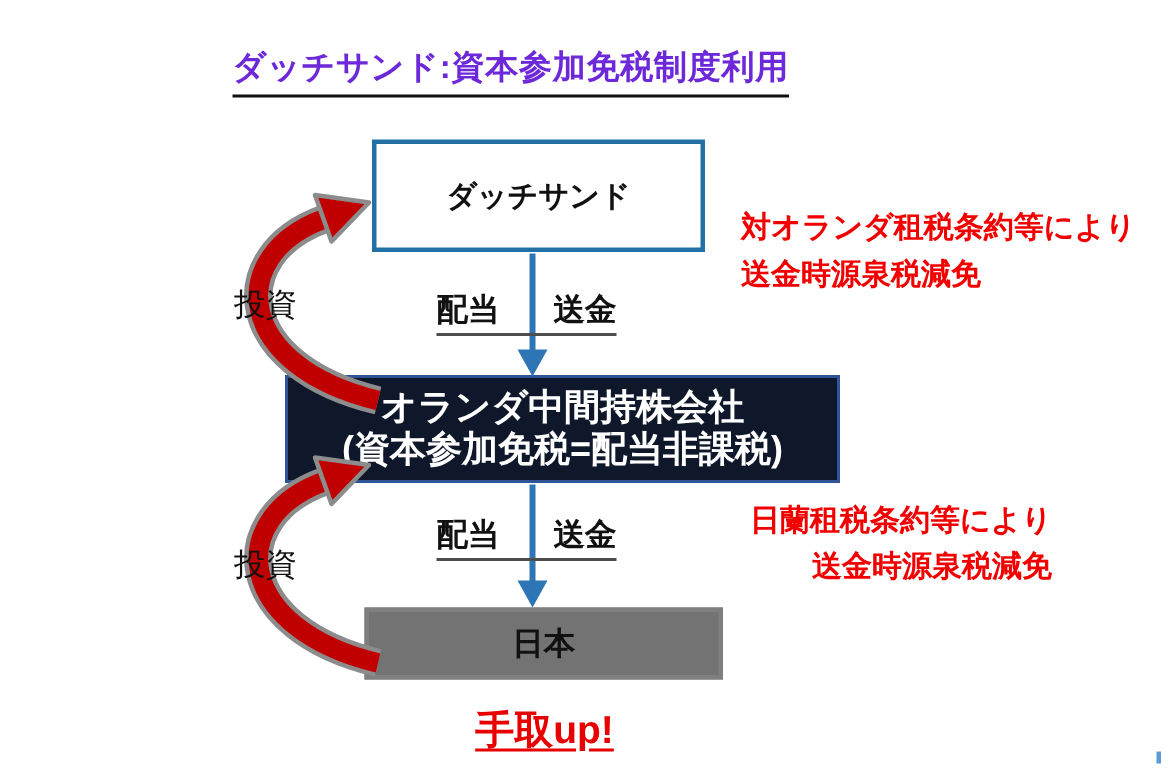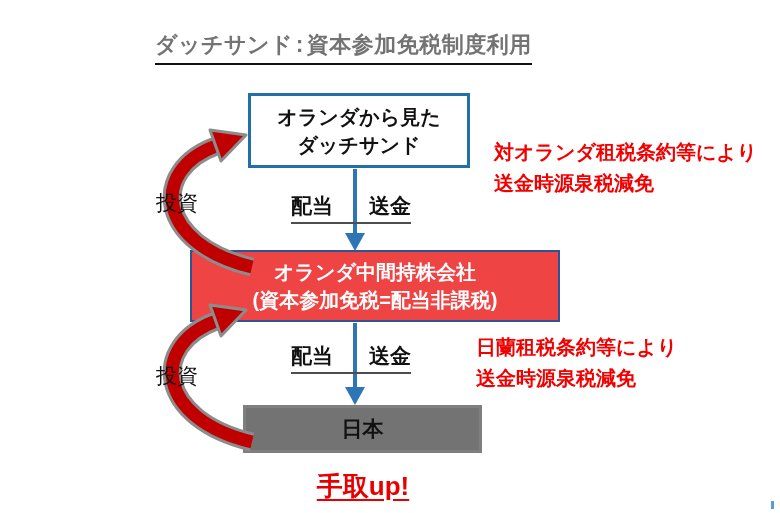--- a/index.html
+++ b/index.html
@@ -9,61 +9,61 @@
     position: relative;
     width: 780px;
     height: 513px;
     background: #ffffff;
     overflow: hidden;
   }
   .layer-svg {
     position: absolute; left: 0; top: 0; z-index: 2;
     pointer-events: none;
   }
-  .txt { position: absolute; z-index: 3; color: #737373; font-weight: 700; font-family: Liberation Mono, monospace; }
+  .txt { position: absolute; z-index: 3; color: #6d28d9; font-weight: 700; }
 
   #title {
     left: 155px; top: 30px;
     font-size: 22px;
     letter-spacing: 0.5px;
     border-bottom: 2px solid #111111;
     padding-bottom: 3px;
   }
 
   .box { position: absolute; z-index: 1; display: flex; flex-direction: column;
          align-items: center; justify-content: center; text-align: center; }
   #box-top {
     left: 248px; top: 93px; width: 222px; height: 75px;
     background: #ffffff;
     border: 3px solid #2271a6;
     font-size: 20px; font-weight: 700; color: #111111;
     line-height: 28px;
   }
   #box-middle {
     left: 190px; top: 250px; width: 370px; height: 72px;
-    background: #ef4444;
+    background: #0f172a;
     border: 2px solid #2f5496;
-    font-size: 20px; font-weight: 700; color: #ffffff;
+    font-size: 24px; font-weight: 700; color: #ffffff;
     line-height: 28px;
   }
   #box-bottom {
     left: 243px; top: 405px; width: 239px; height: 48px;
     background: #737373;
     border: 3px solid #7f7f7f;
     font-size: 21px; font-weight: 700; color: #111111;
   }
 
   .red-note {
     position: absolute; z-index: 3;
     color: #f20000; font-weight: 700;
     font-size: 20px; line-height: 31px;
     white-space: nowrap;
   }
   #note-top { left: 494px; top: 137px; }
-  #note-bottom { left: 476px; top: 332px; }
+  #note-bottom { left: 500px; top: 332px; text-align: right; }
 
   .flow-labels {
     position: absolute; z-index: 3;
     display: flex; 
     border-bottom: 2px solid #4d4d4d;
     padding-bottom: 2px;
     font-size: 21px; font-weight: 700; color: #111111;
   }
   #flow-1 { left: 291px; top: 192px; }
   #flow-2 { left: 291px; top: 342px; }
@@ -93,21 +93,20 @@
   }
 </style>
 </head>
 <body>
 
 <div id="stage">
 
   <div id="title" class="txt">ダッチサンド:資本参加免税制度利用</div>
 
   <div id="box-top" class="box">
-    <span>オランダから見た</span>
     <span>ダッチサンド</span>
   </div>
 
   <div id="box-middle" class="box">
     <span>オランダ中間持株会社</span>
     <span>(資本参加免税=配当非課税)</span>
   </div>
 
   <div id="box-bottom" class="box">
     <span>日本</span>

